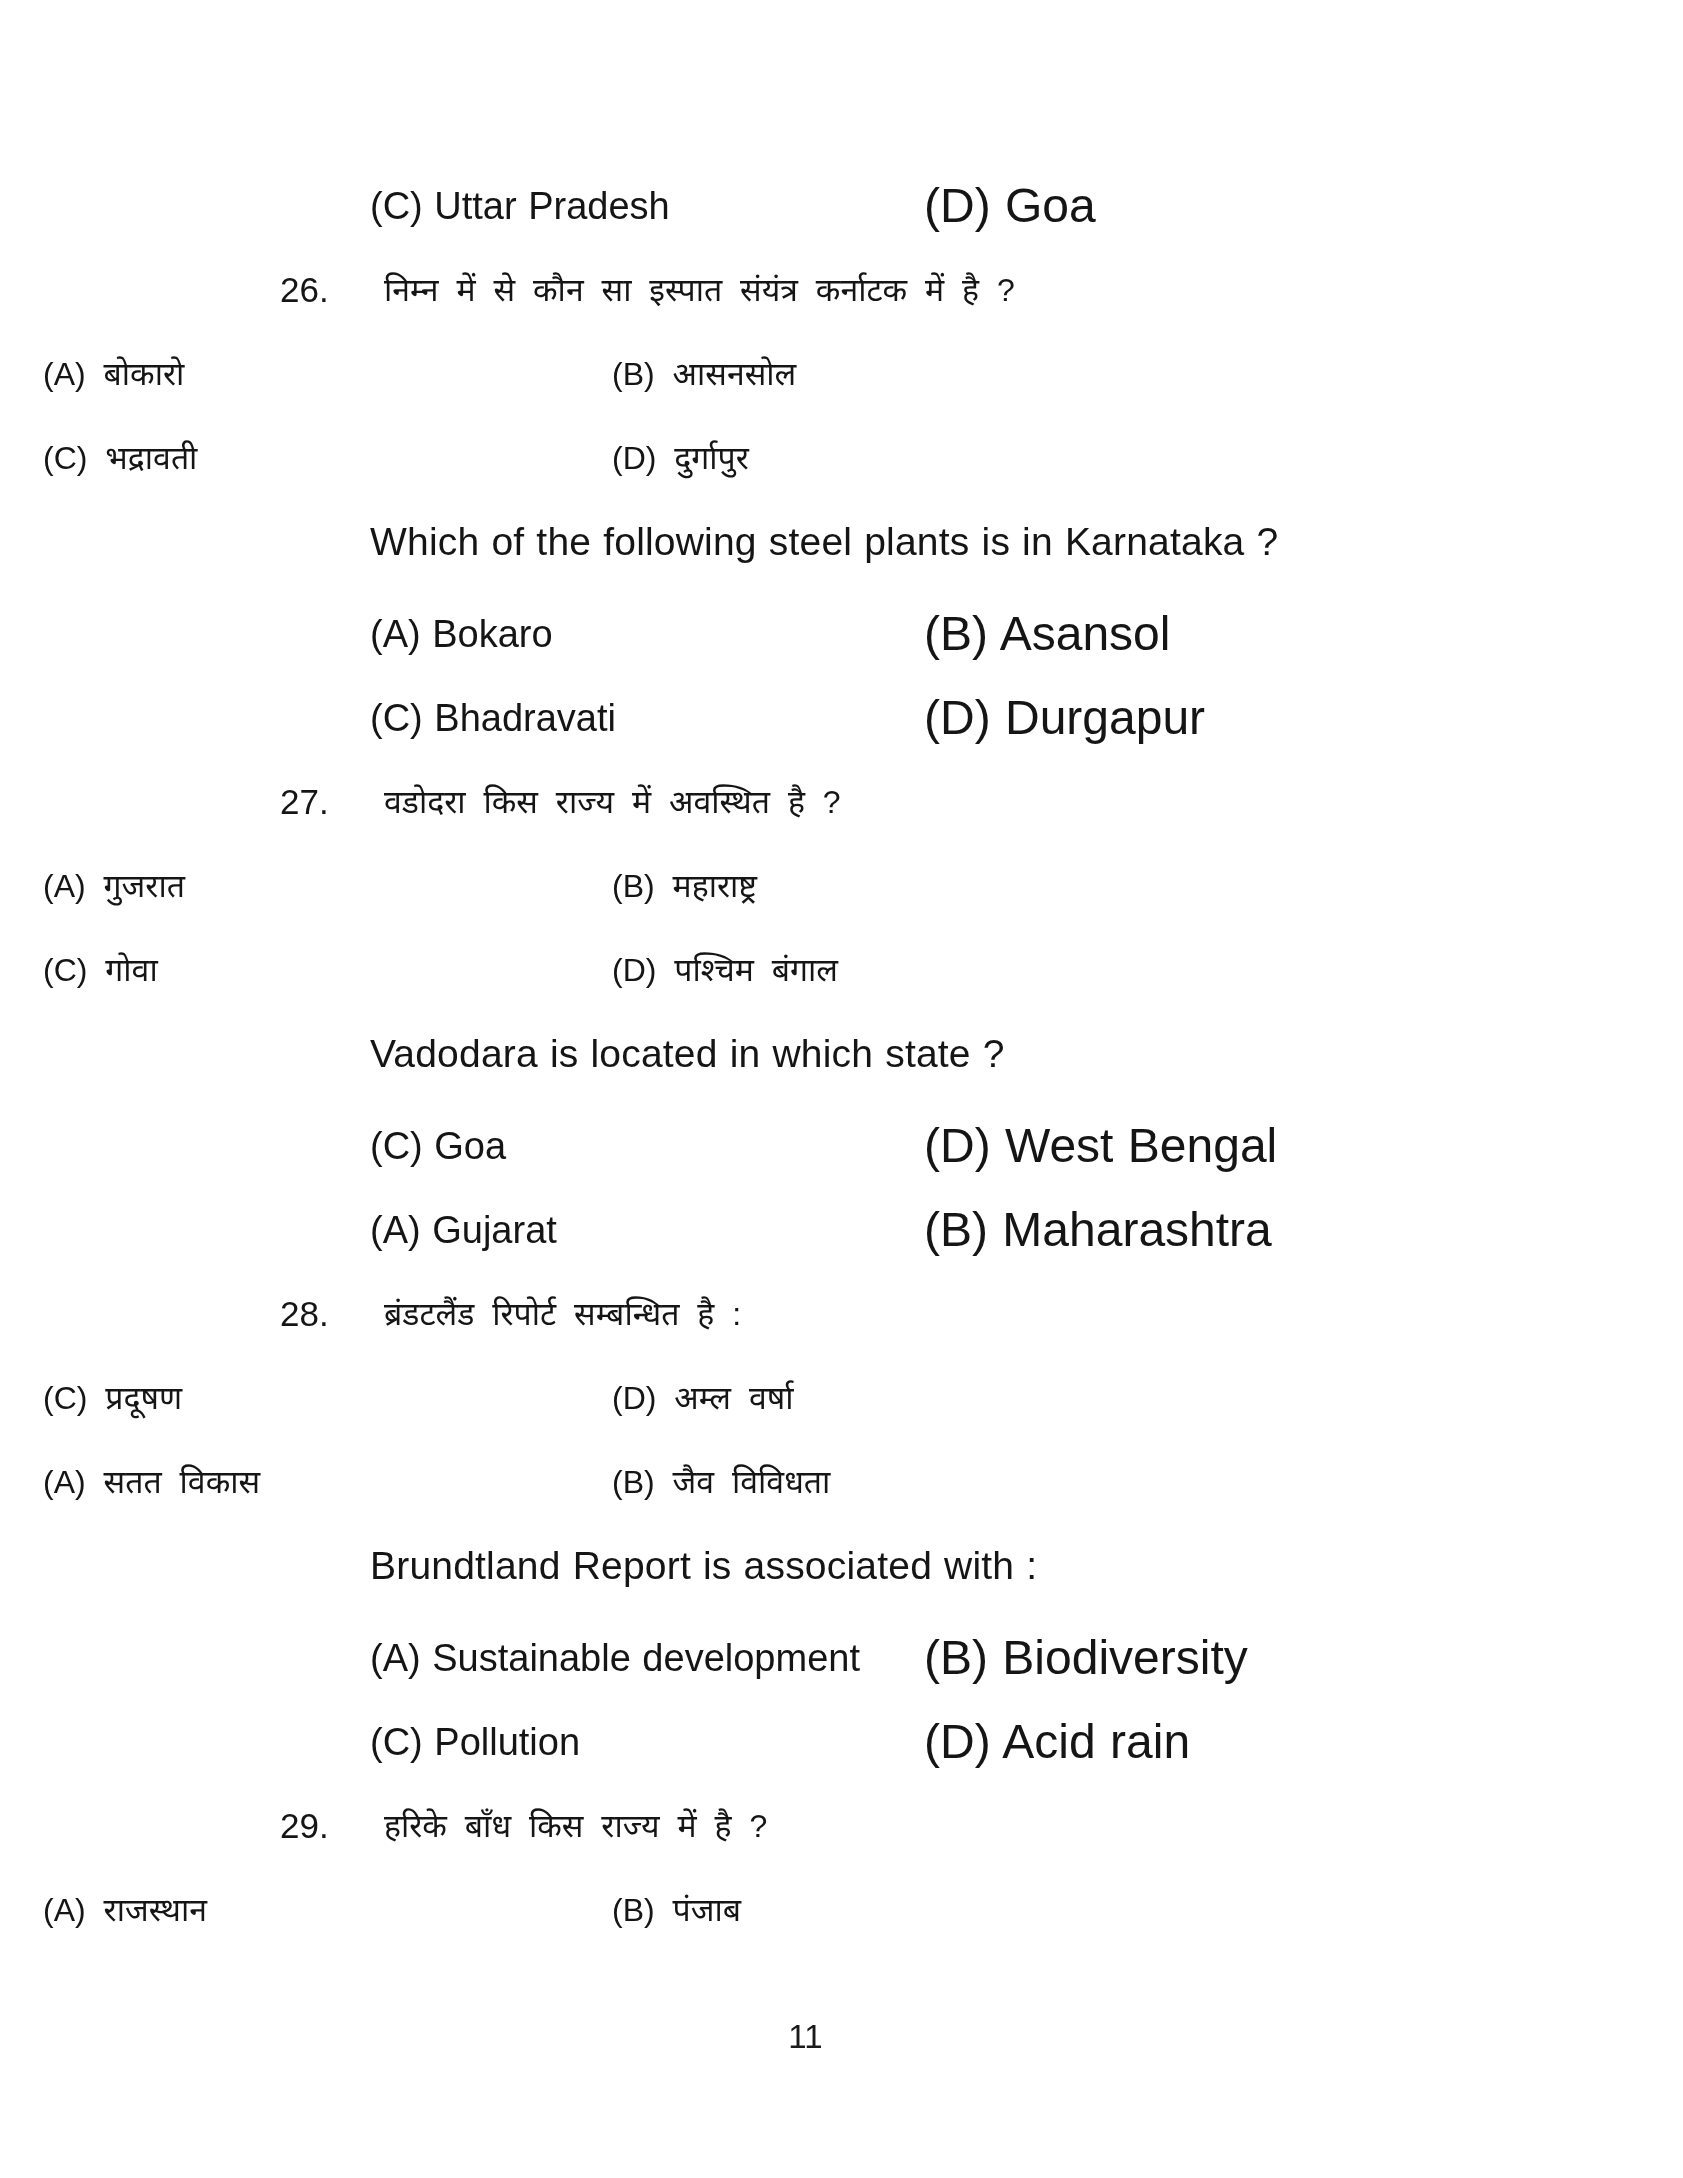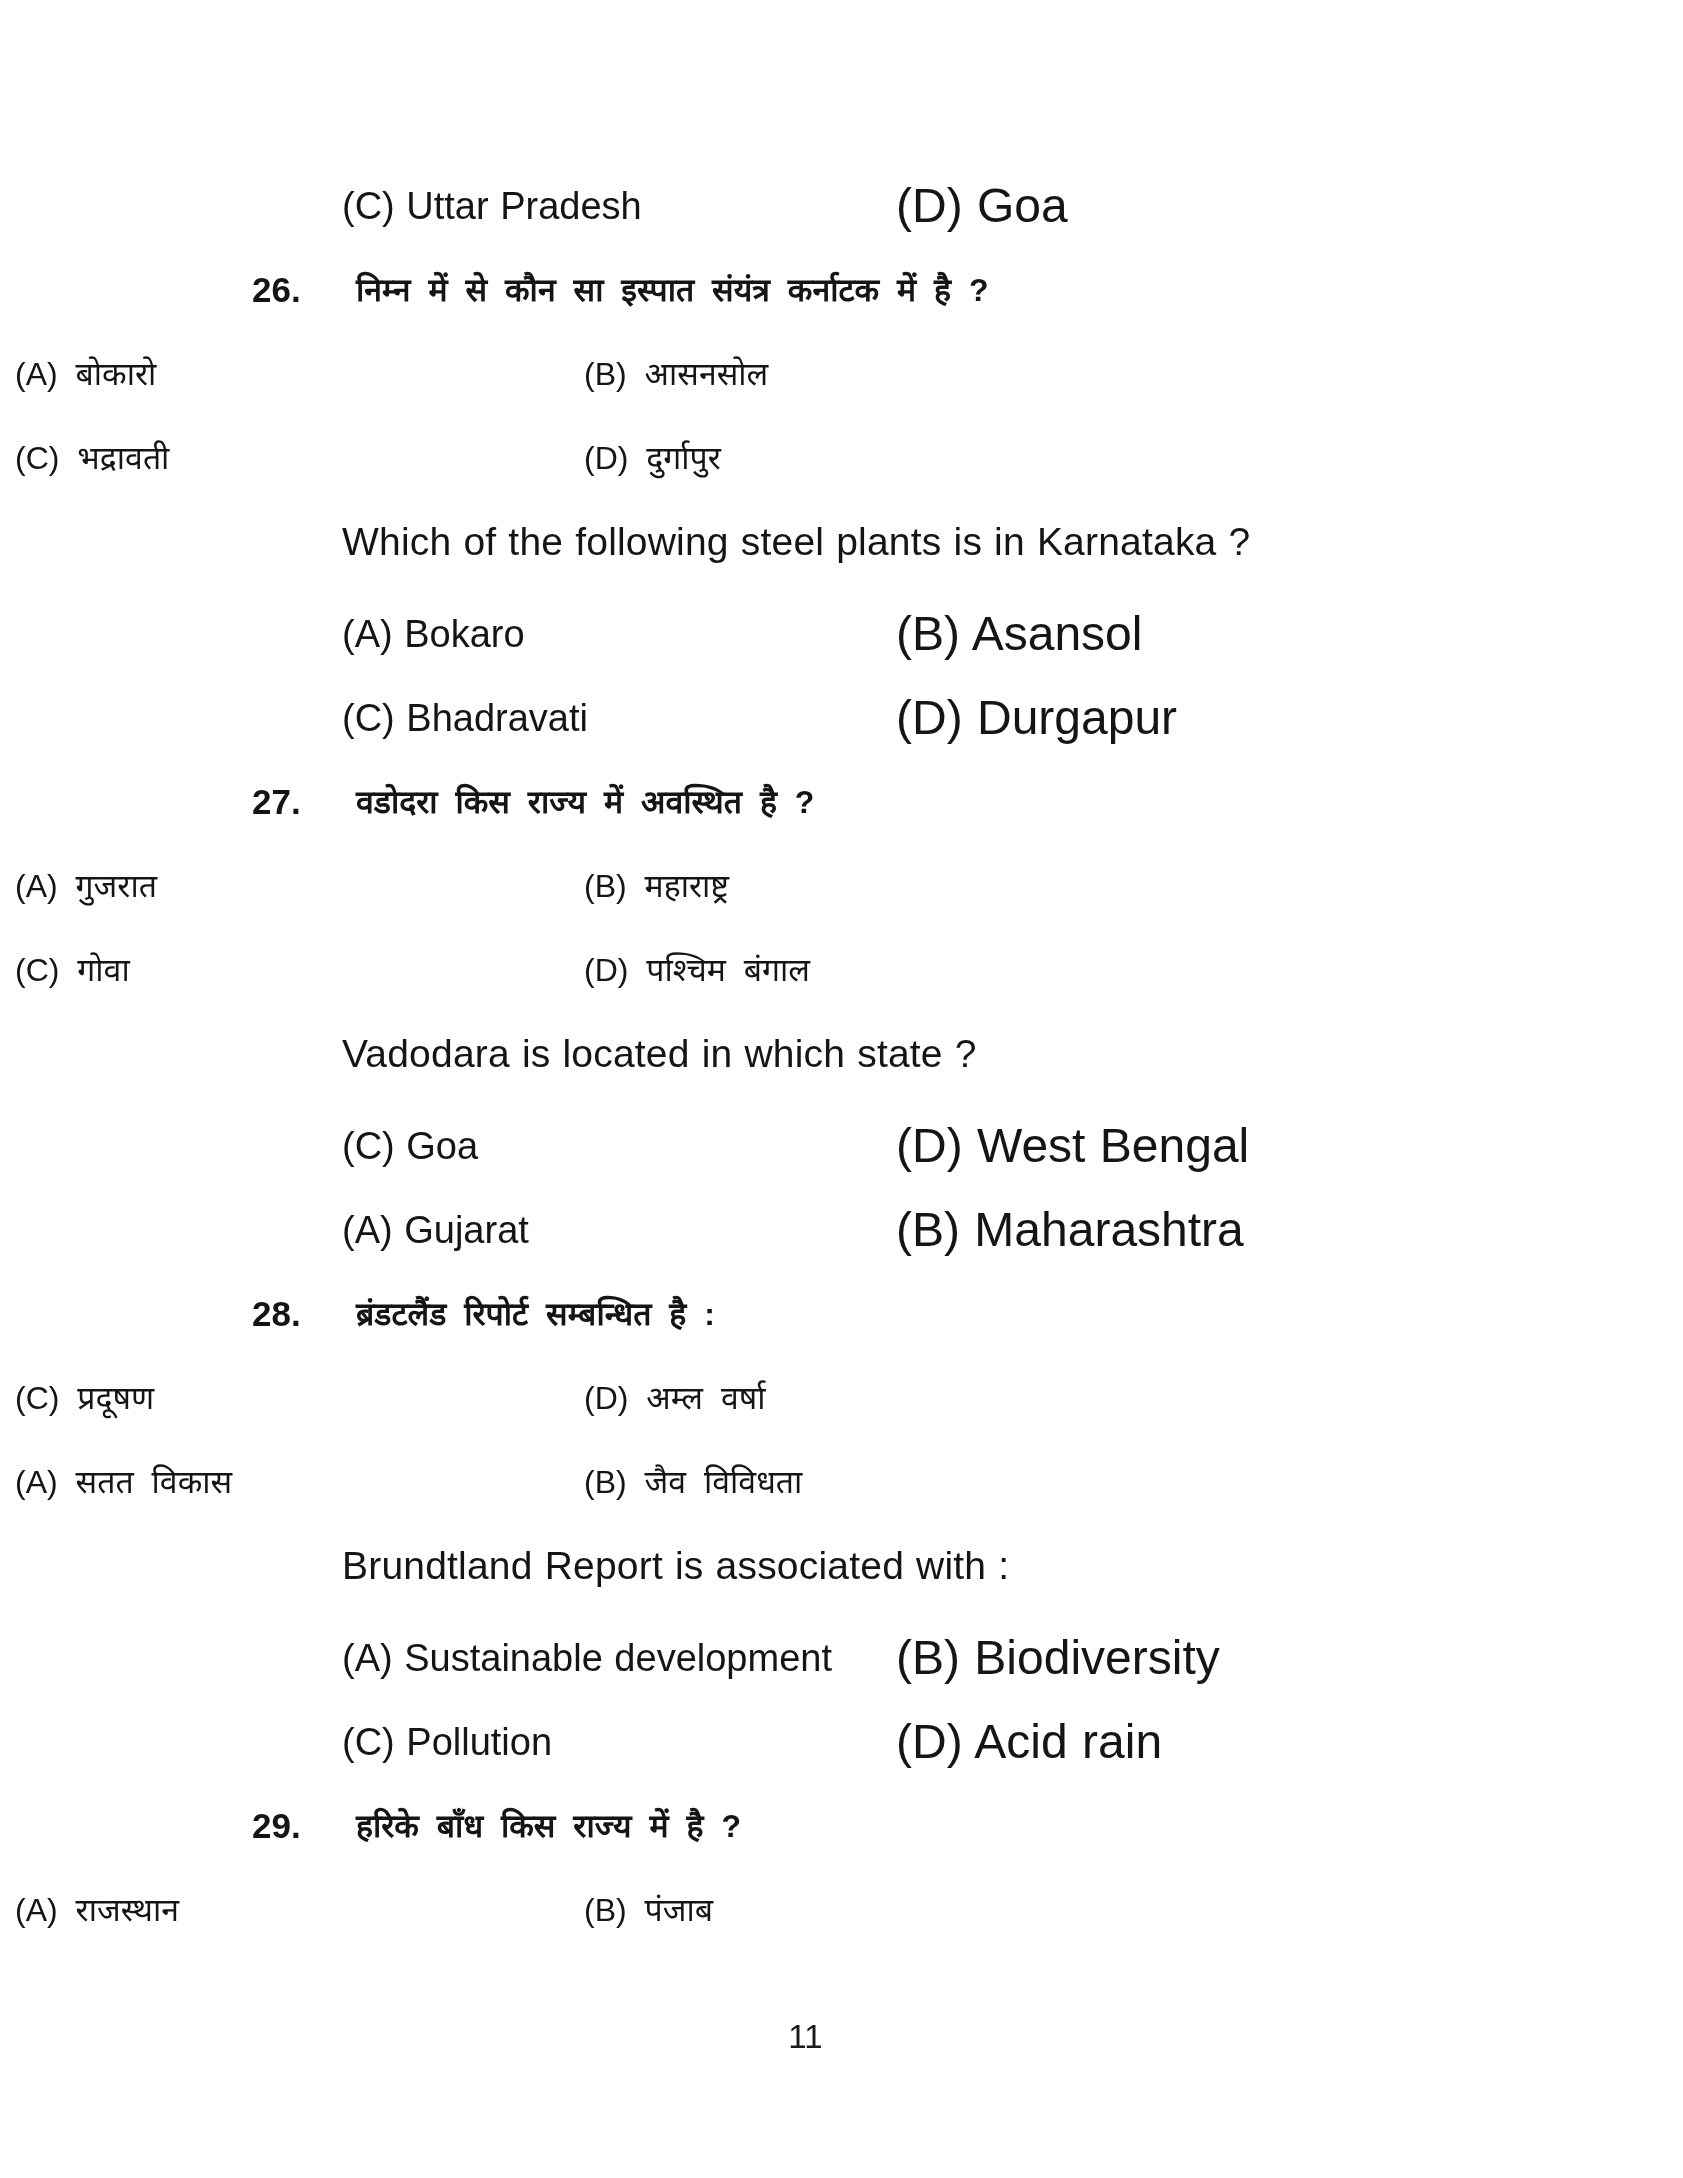--- a/index.html
+++ b/index.html
@@ -10,30 +10,30 @@
   body {
     width: 1683px;
     height: 2178px;
     position: relative;
     font-family: "Liberation Sans", sans-serif;
     color: #151515;
     overflow: hidden;
   }
   .content {
     padding-top: 184px;
+    padding-left: 28px;
   }
   .row {
     line-height: 44px;
     margin-bottom: 40px;
     white-space: nowrap;
   }
   
   .q-row {
     display: flex;
-    font-weight: bold;
   }
   .q-num {
     flex: none;
     margin-left: 252px;
     width: 89px;
     font-size: 35px;
   }
   .q-text {
     font-size: 39px;
   }

